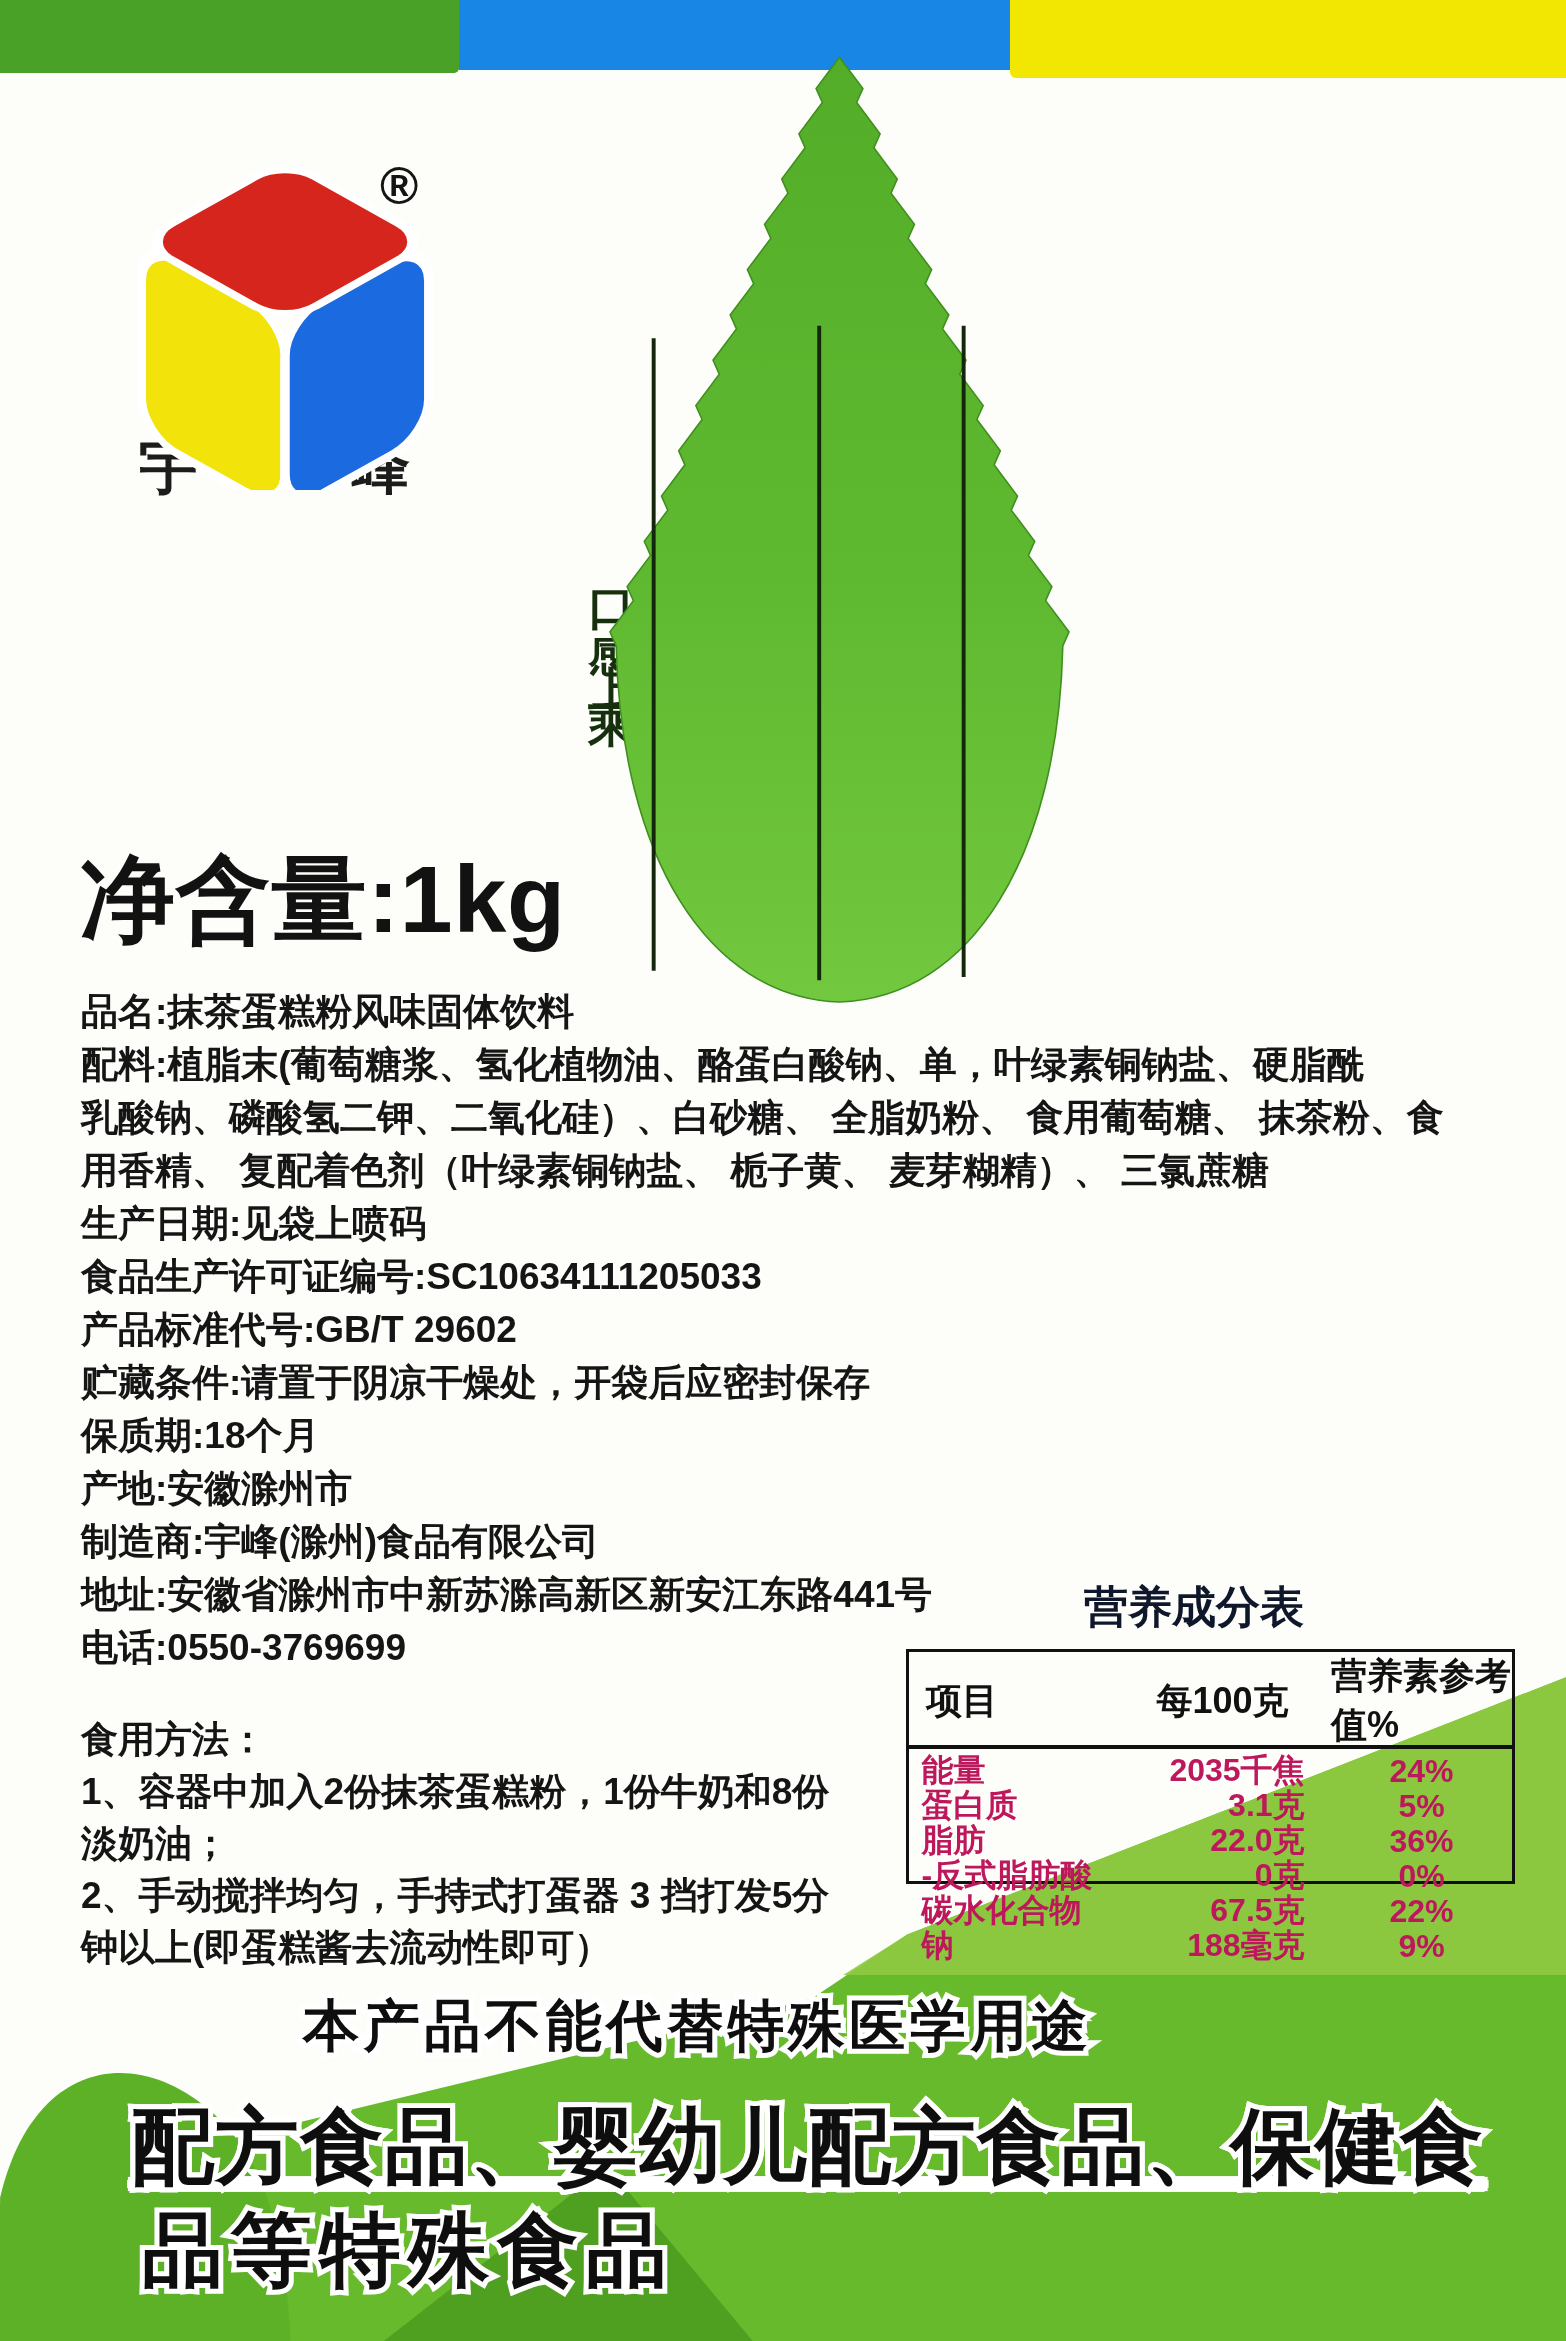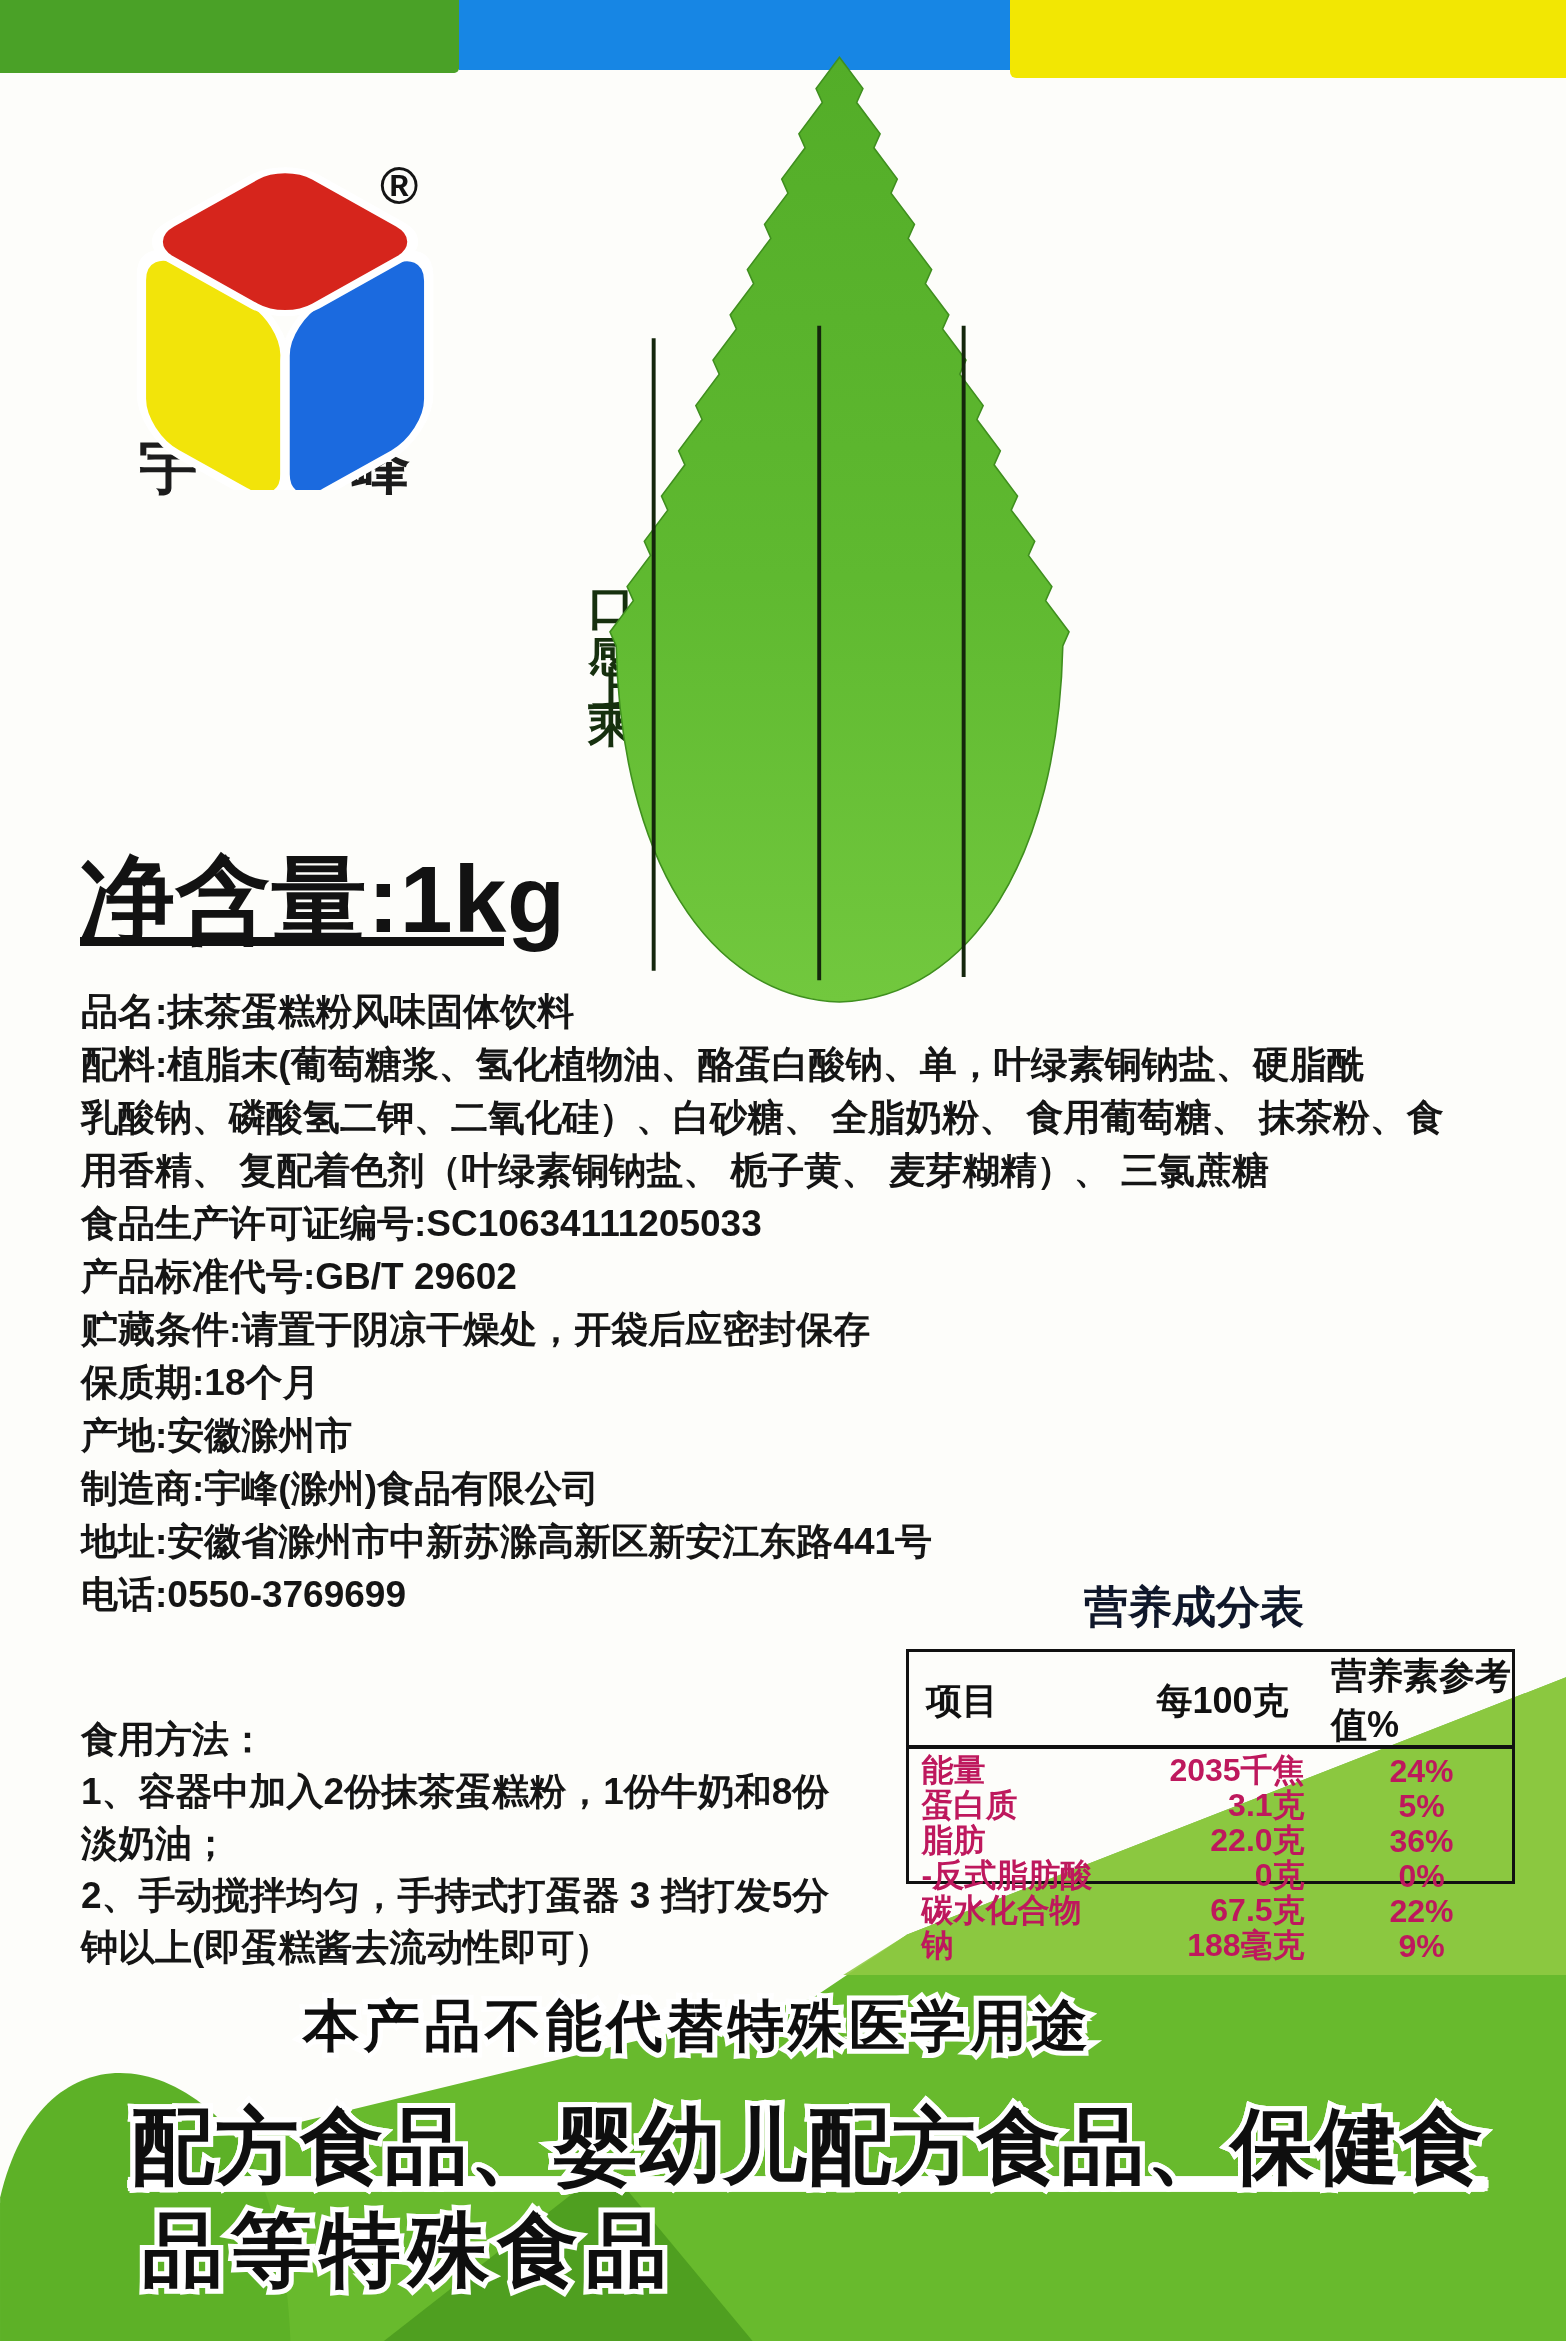--- a/index.html
+++ b/index.html
@@ -24,21 +24,21 @@
     position:absolute;writing-mode:vertical-rl;text-orientation:upright;
     font-weight:bold;color:#16300e;white-space:nowrap;
   }
   .vtext.main-l{left:692px;top:350px;font-size:87px;letter-spacing:39px;}
   .vtext.main-r{left:849px;top:350px;font-size:81px;letter-spacing:24px;}
   .vtext.side-l{left:581px;top:557px;font-size:47px;letter-spacing:35px;}
   .vtext.side-r{left:1001px;top:561px;font-size:47px;letter-spacing:37px;}
   
   .net-weight{
     position:absolute;left:80px;top:837px;font-size:95px;font-weight:bold;
-    color:#121212;letter-spacing:0.8px;white-space:nowrap;text-decoration:underline;
+    color:#121212;letter-spacing:0.8px;white-space:nowrap;
   }
   
   .info{position:absolute;left:81px;top:985px;width:1475px;}
   .info .line{font-size:37px;font-weight:600;line-height:53px;color:#151515;white-space:nowrap;}
   
   .usage{position:absolute;left:81px;top:1714px;width:874px;}
   .usage .line{font-size:37px;font-weight:600;line-height:52px;color:#151515;white-space:nowrap;}
   
   .nutri-title{position:absolute;left:1084px;top:1578px;font-size:44px;font-weight:bold;color:#0f172a;}
   .nutri-table{
@@ -128,20 +128,21 @@
   <div class="vtext main-r">风味固体饮料</div>
   <div class="vtext side-r">风味独特</div>
 
   <div class="net-weight">净含量:1kg</div>
 
   <div class="info z2">
     <div class="line">品名:抹茶蛋糕粉风味固体饮料</div>
     <div class="line">配料:植脂末(葡萄糖浆、氢化植物油、酪蛋白酸钠、单，叶绿素铜钠盐、硬脂酰</div>
     <div class="line">乳酸钠、磷酸氢二钾、二氧化硅）、白砂糖、 全脂奶粉、 食用葡萄糖、 抹茶粉、食</div>
     <div class="line">用香精、 复配着色剂（叶绿素铜钠盐、 栀子黄、 麦芽糊精）、 三氯蔗糖</div>
+    <div class="line">生产日期:见袋上喷码</div>
     <div class="line">食品生产许可证编号:SC10634111205033</div>
     <div class="line">产品标准代号:GB/T 29602</div>
     <div class="line">贮藏条件:请置于阴凉干燥处，开袋后应密封保存</div>
     <div class="line">保质期:18个月</div>
     <div class="line">产地:安徽滁州市</div>
     <div class="line">制造商:宇峰(滁州)食品有限公司</div>
     <div class="line">地址:安徽省滁州市中新苏滁高新区新安江东路441号</div>
     <div class="line">电话:0550-3769699</div>
   </div>
 

